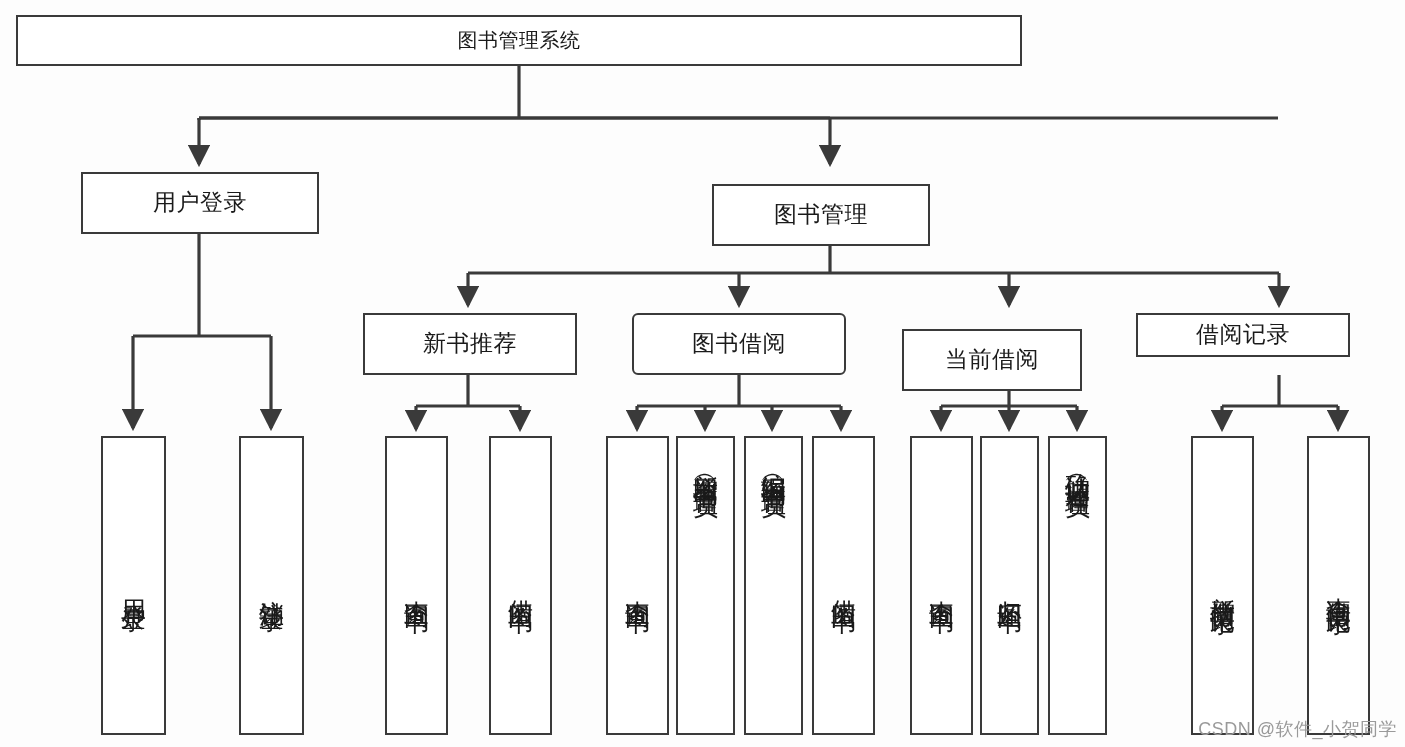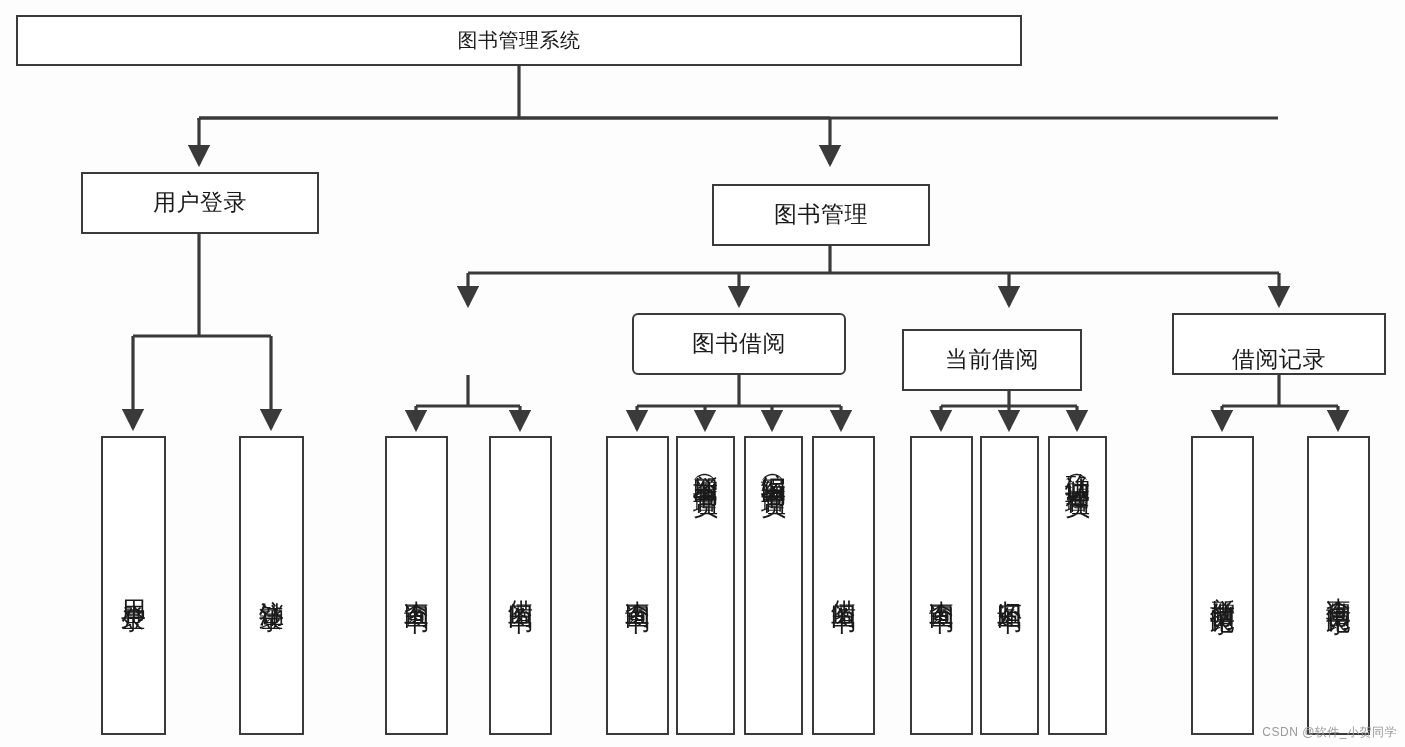--- a/index.html
+++ b/index.html
@@ -61,21 +61,21 @@
   }
   
   .node.vert.midtext {
     align-items: center;
     padding-top: 0;
   }
   #watermark {
     position: absolute;
     right: 8px;
     bottom: 6px;
-    font-size: 12px;
+    font-size: 18px;
     color: #9a9a9a;
     letter-spacing: 0.5px;
     white-space: nowrap;
   }
 </style>
 </head>
 <body>
 
 <div id="canvas">
 
@@ -139,30 +139,33 @@
   </div>
 
   <div class="node horiz" id="node-user-login" style="left:81px; top:172px; width:238px; height:62px;">
     <span class="lbl">用户登录</span>
   </div>
 
   <div class="node horiz" id="node-book-manage" style="left:712px; top:184px; width:218px; height:62px;">
     <span class="lbl">图书管理</span>
   </div>
 
+  <div class="node horiz" id="node-new-book-rec" style="left:363px; top:313px; width:214px; height:62px;">
+    <span class="lbl">新书推荐</span>
+  </div>
 
   <div class="node horiz" id="node-book-borrow" style="left:632px; top:313px; width:214px; height:62px;border-radius:6px;">
     <span class="lbl">图书借阅</span>
   </div>
 
   <div class="node horiz" id="node-current-borrow" style="left:902px; top:329px; width:180px; height:62px;">
     <span class="lbl">当前借阅</span>
   </div>
 
-  <div class="node horiz" id="node-borrow-record" style="left:1172px; top:313px; width:214px; height:62px;align-items:flex-end;">
+  <div class="node horiz" id="node-borrow-record" style="left:1136px; top:313px; width:214px; height:44px;">
     <span class="lbl">借阅记录</span>
   </div>
 
   <div class="node vert midtext" style="left:101px; top:436px; width:65px; height:299px;">
     <span class="lbl">用户登录</span>
   </div>
   <div class="node vert midtext" style="left:239px; top:436px; width:65px; height:299px;">
     <span class="lbl">注销登录</span>
   </div>
 

